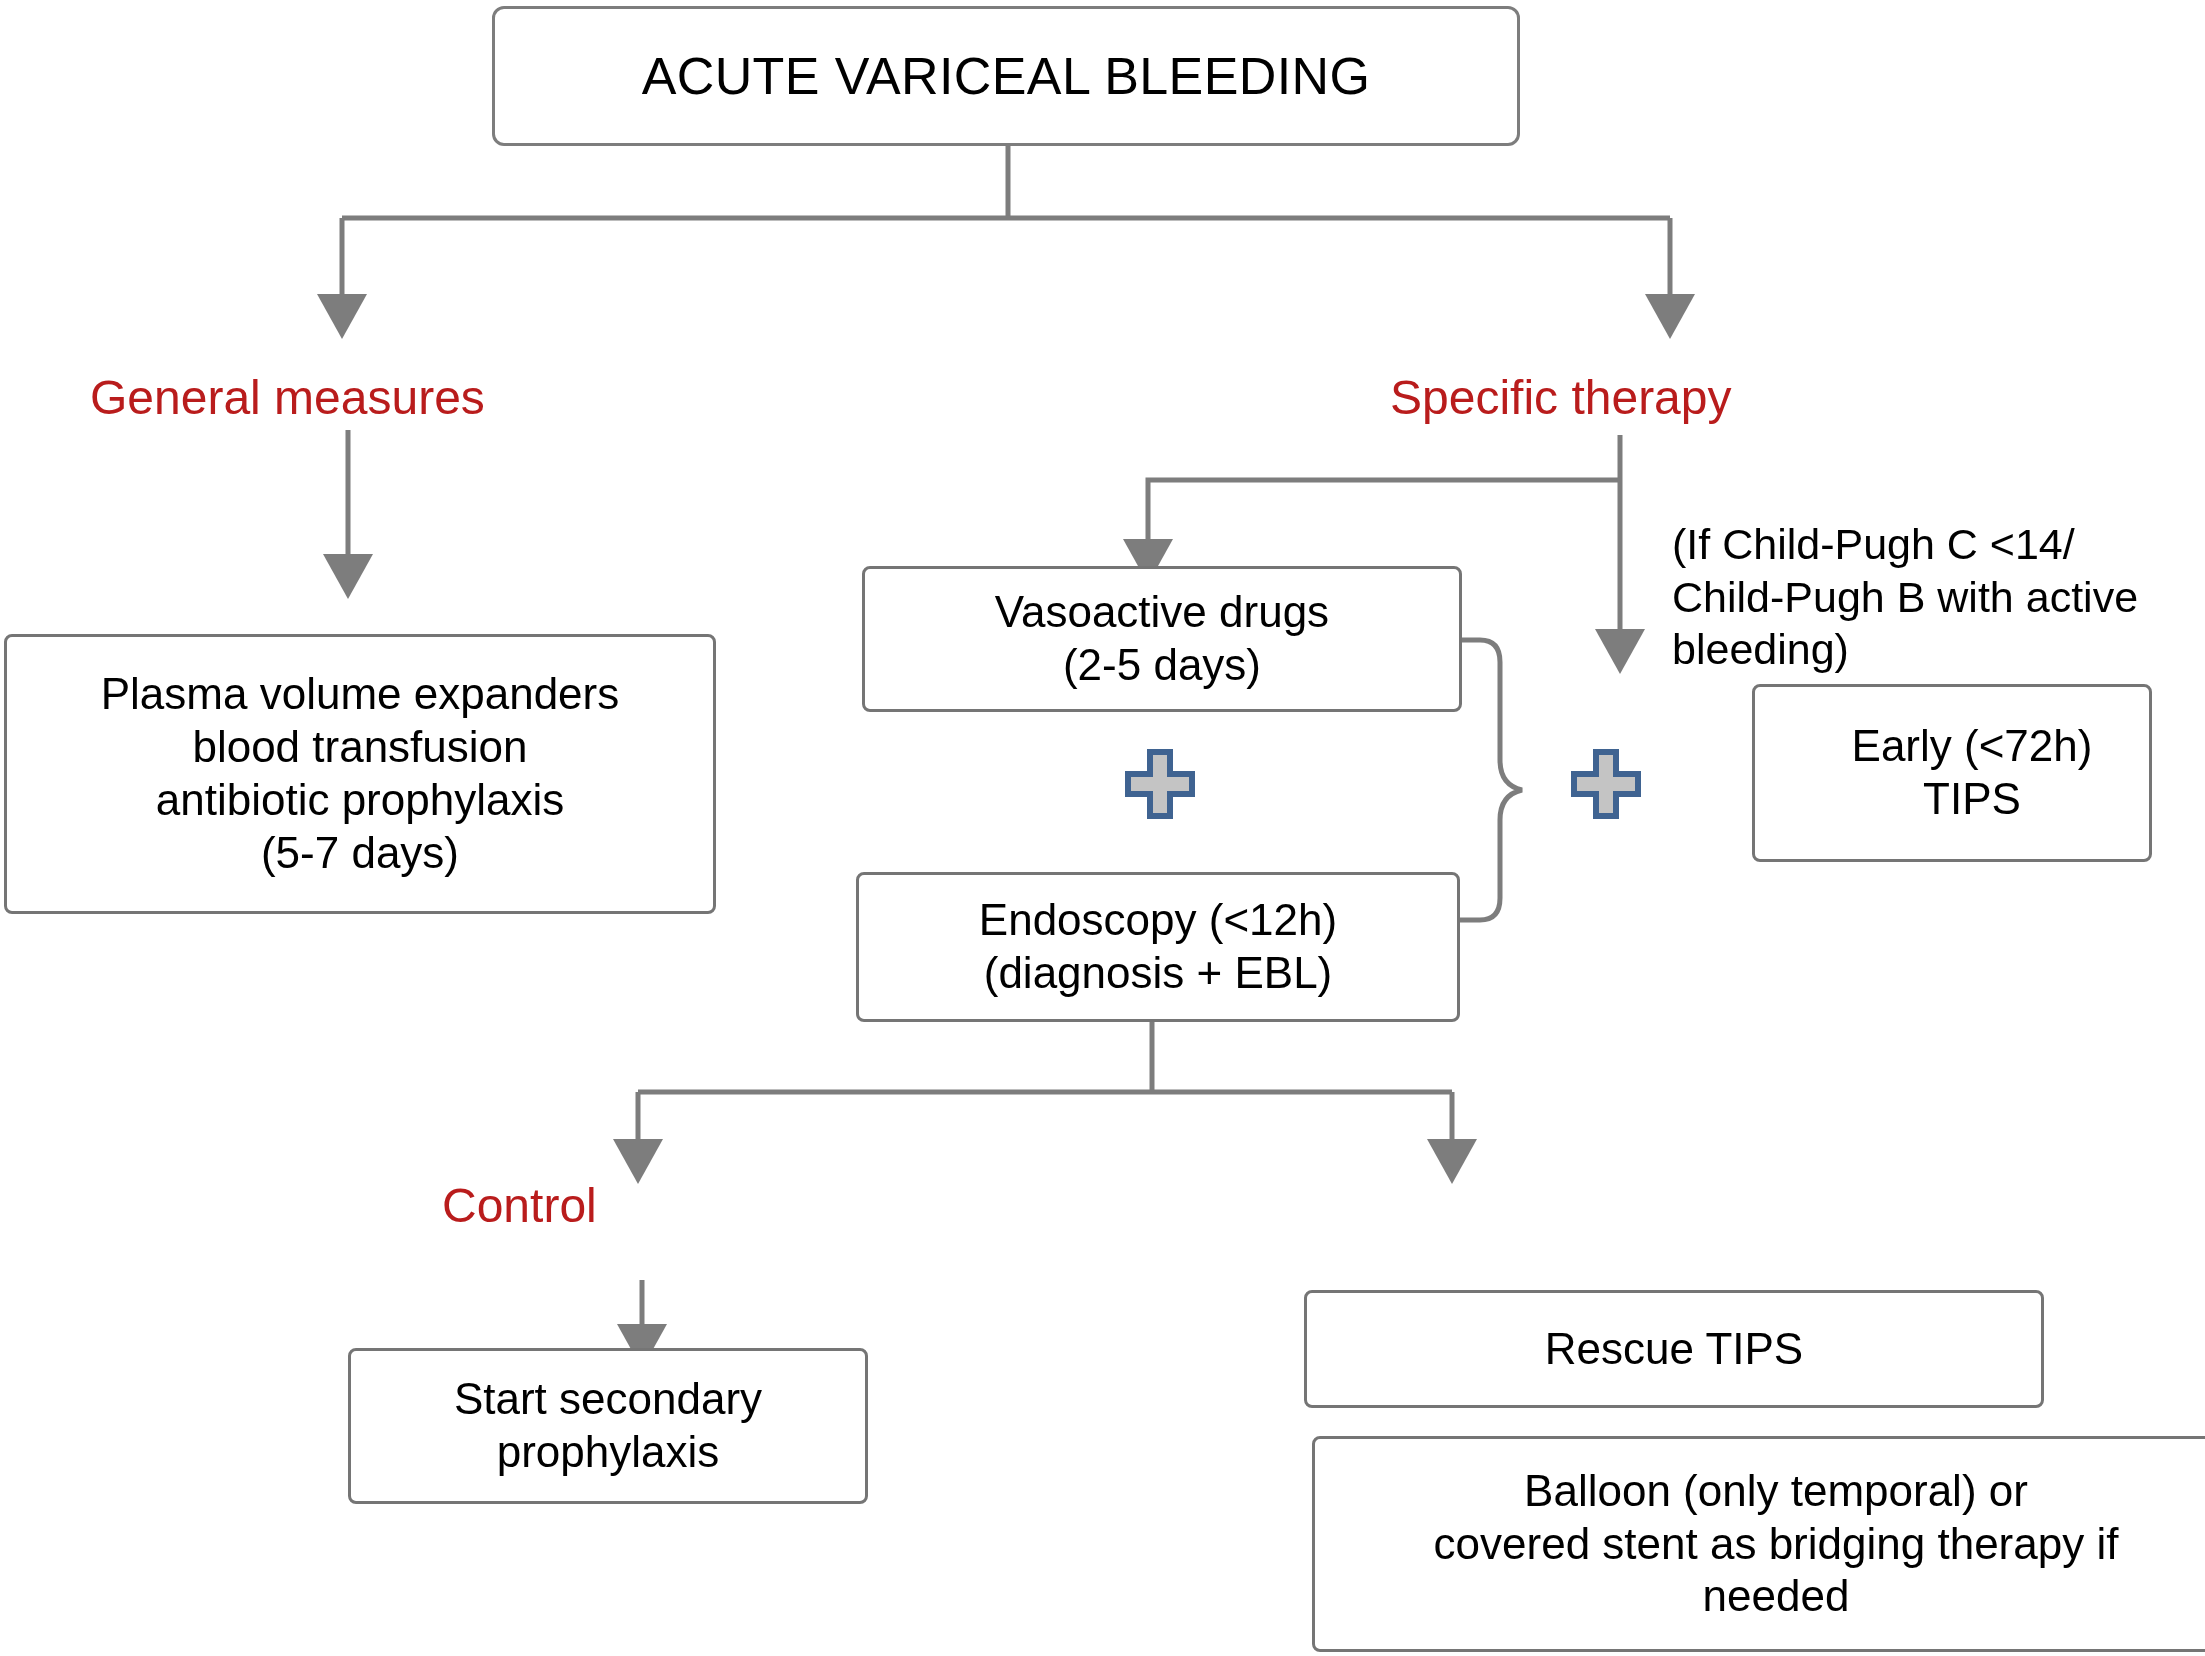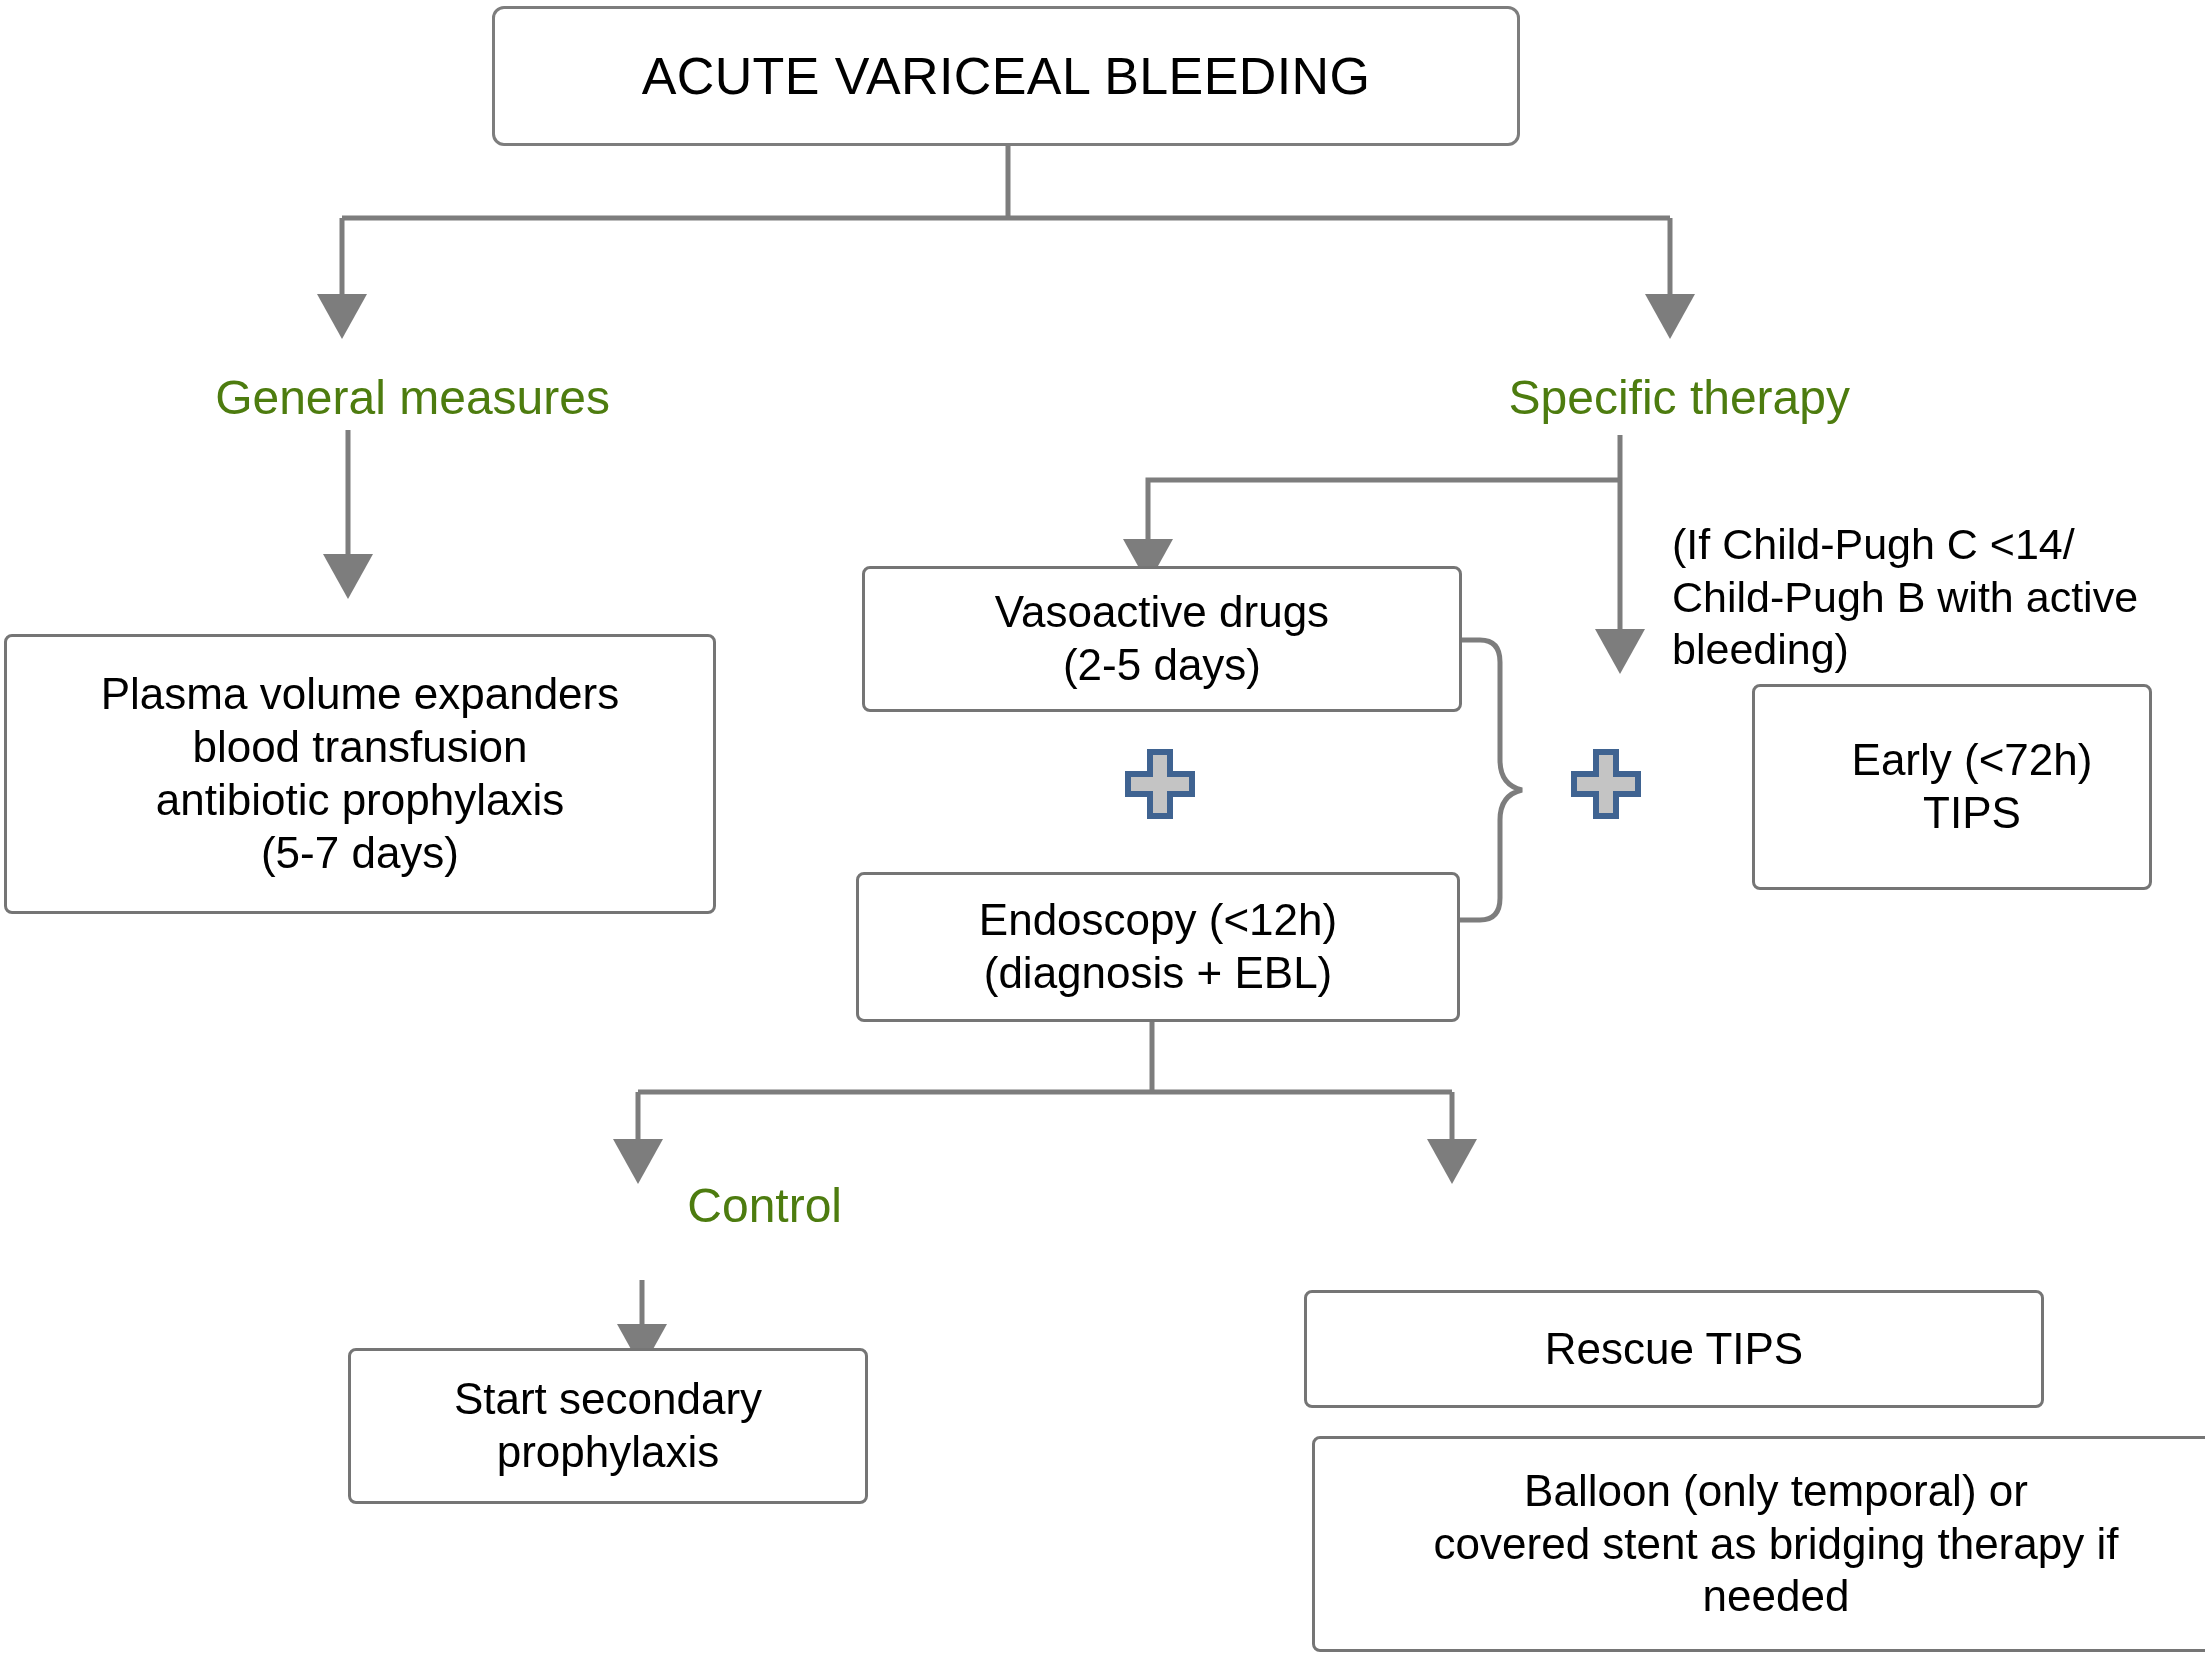--- a/index.html
+++ b/index.html
@@ -48,23 +48,23 @@
   }
   .title-text {
     font-size: 52px;
     letter-spacing: 0.4px;
   }
   .body-text {
     font-size: 44px;
   }
   .branch-label {
     position: absolute;
-    color: #4d7c0f;
+    color: #b91c1c;
     font-size: 48px;
-    text-align: right;
+    text-align: left;
     white-space: nowrap;
     line-height: 1.1;
   }
   .note-text {
     position: absolute;
     color: #000000;
     font-size: 43px;
     line-height: 1.22;
     white-space: pre-line;
   }
@@ -156,21 +156,21 @@
     <span>Endoscopy (&lt;12h)
 (diagnosis + EBL)</span>
   </div>
 
   <div class="plus-icon" style="left:1570px; top:748px; width:72px; height:72px;">
     <svg viewBox="0 0 72 72" width="72" height="72" xmlns="http://www.w3.org/2000/svg">
       <path d="M26,4 L46,4 L46,26 L68,26 L68,46 L46,46 L46,68 L26,68 L26,46 L4,46 L4,26 L26,26 Z" fill="#c4c4c4" stroke="#3f6391" stroke-width="6" stroke-linejoin="miter"></path>
     </svg>
   </div>
 
-  <div class="node box body-text" style="left:1752px; top:684px; width:400px; height:206px;padding-left:40px;">
+  <div class="node box body-text" style="left:1752px; top:684px; width:400px; height:178px;padding-left:40px;">
     <span>Early (&lt;72h)
 TIPS</span>
   </div>
 
   <div class="node box body-text" style="left:348px; top:1348px; width:520px; height:156px;">
     <span>Start secondary
 prophylaxis</span>
   </div>
 
   <div class="node box body-text" style="left:1304px; top:1290px; width:740px; height:118px;">

